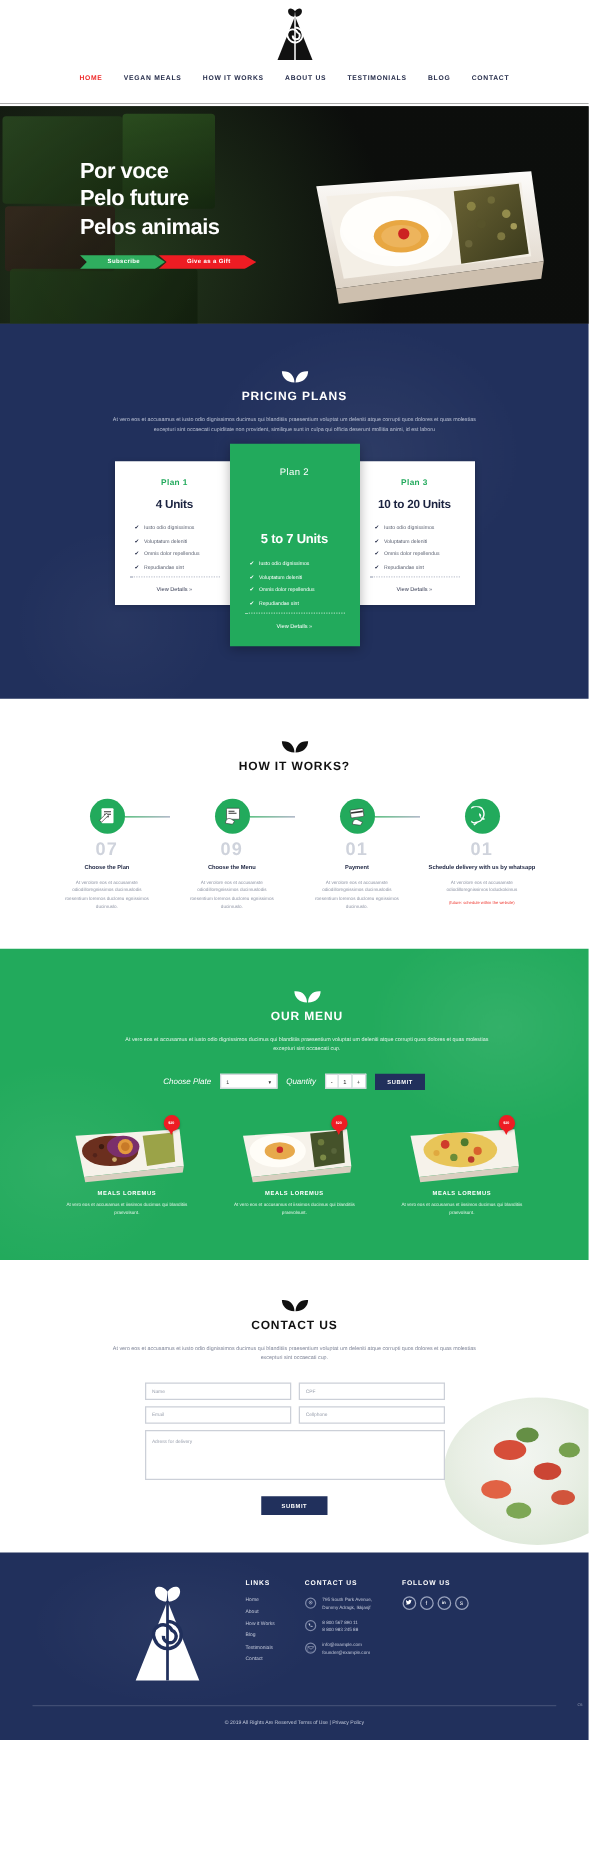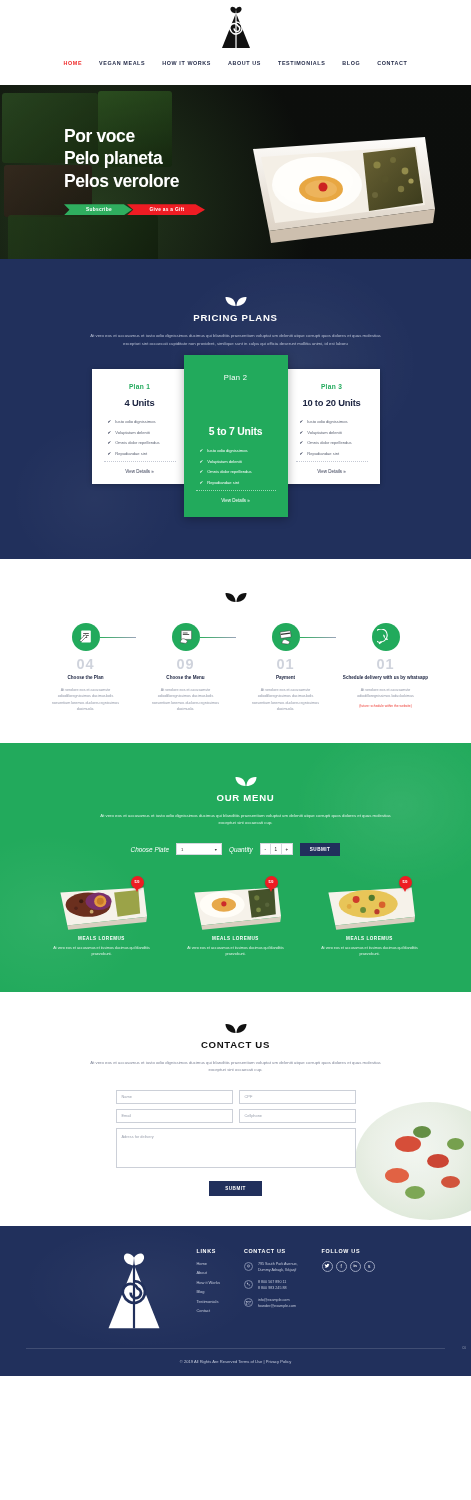--- a/index.html
+++ b/index.html
@@ -287,22 +287,22 @@
       <circle cx="150" cy="66" r="3.8" fill="#57532a"></circle>
       <circle cx="166" cy="76" r="3.2" fill="#7d7740"></circle>
       <circle cx="140" cy="82" r="3" fill="#6a653a"></circle>
       <circle cx="176" cy="68" r="2.6" fill="#a39a58"></circle>
     </svg>
   </div>
 
   <div class="hero-inner">
     <h1>
       <span>Por voce</span><br>
-      <span>Pelo planeta</span><br>
-      <span>Pelos verolore</span>
+      <span>Pelo future</span><br>
+      <span>Pelos animais</span>
     </h1>
     <div class="hero-btns">
       <div class="btn-arrow btn-green">Subscribe</div>
       <div class="btn-arrow btn-red">Give as a Gift</div>
     </div>
   </div>
 </div>
 
 <div class="pricing">
   <div class="sec-head" style="position:relative;z-index:3;">
@@ -391,37 +391,38 @@
     </div>
   </div>
 </div>
 
 <div class="how">
   <div class="sec-head">
     <svg class="leaf" width="22" height="12" viewBox="0 0 22 12">
       <path d="M10.6 11 C4 11 0.5 6.5 0.5 2 C7 1.5 10.4 5.5 10.6 11 Z" fill="#111"></path>
       <path d="M11.4 11 C18 11 21.5 6.5 21.5 2 C15 1.5 11.6 5.5 11.4 11 Z" fill="#111"></path>
     </svg>
+    <div class="sec-title">HOW IT WORKS?</div>
   </div>
 
   <div class="steps">
     <div class="step">
       <div class="circle-row">
         <div class="circle">
           <svg width="16" height="16" viewBox="0 0 20 20">
             <rect x="4" y="2" width="12" height="15" rx="1" fill="#fff"></rect>
             <rect x="6.5" y="5" width="7" height="1" fill="#333"></rect>
             <rect x="6.5" y="7.5" width="7" height="1" fill="#333"></rect>
             <rect x="6.5" y="10" width="5" height="1" fill="#333"></rect>
             <path d="M2 14 L9 7 L11 9 L4 16 Z" fill="#fff" stroke="#333" stroke-width=".7"></path>
           </svg>
         </div>
       </div>
       <div class="connector"></div>
-      <div class="step-num">04</div>
+      <div class="step-num">07</div>
       <div class="step-title">Choose the Plan</div>
       <div class="step-desc">At verolore eos et accusamste odiodilloregnissimos ducimuslodis roesentium loremos ducloreu egnissimos ducimuslo.</div>
     </div>
 
     <div class="step">
       <div class="circle-row">
         <div class="circle">
           <svg width="16" height="16" viewBox="0 0 20 20">
             <rect x="4" y="2" width="13" height="11" rx="1" fill="#fff" stroke="#333" stroke-width=".6"></rect>
             <rect x="6" y="4.5" width="6" height="1" fill="#333"></rect>

